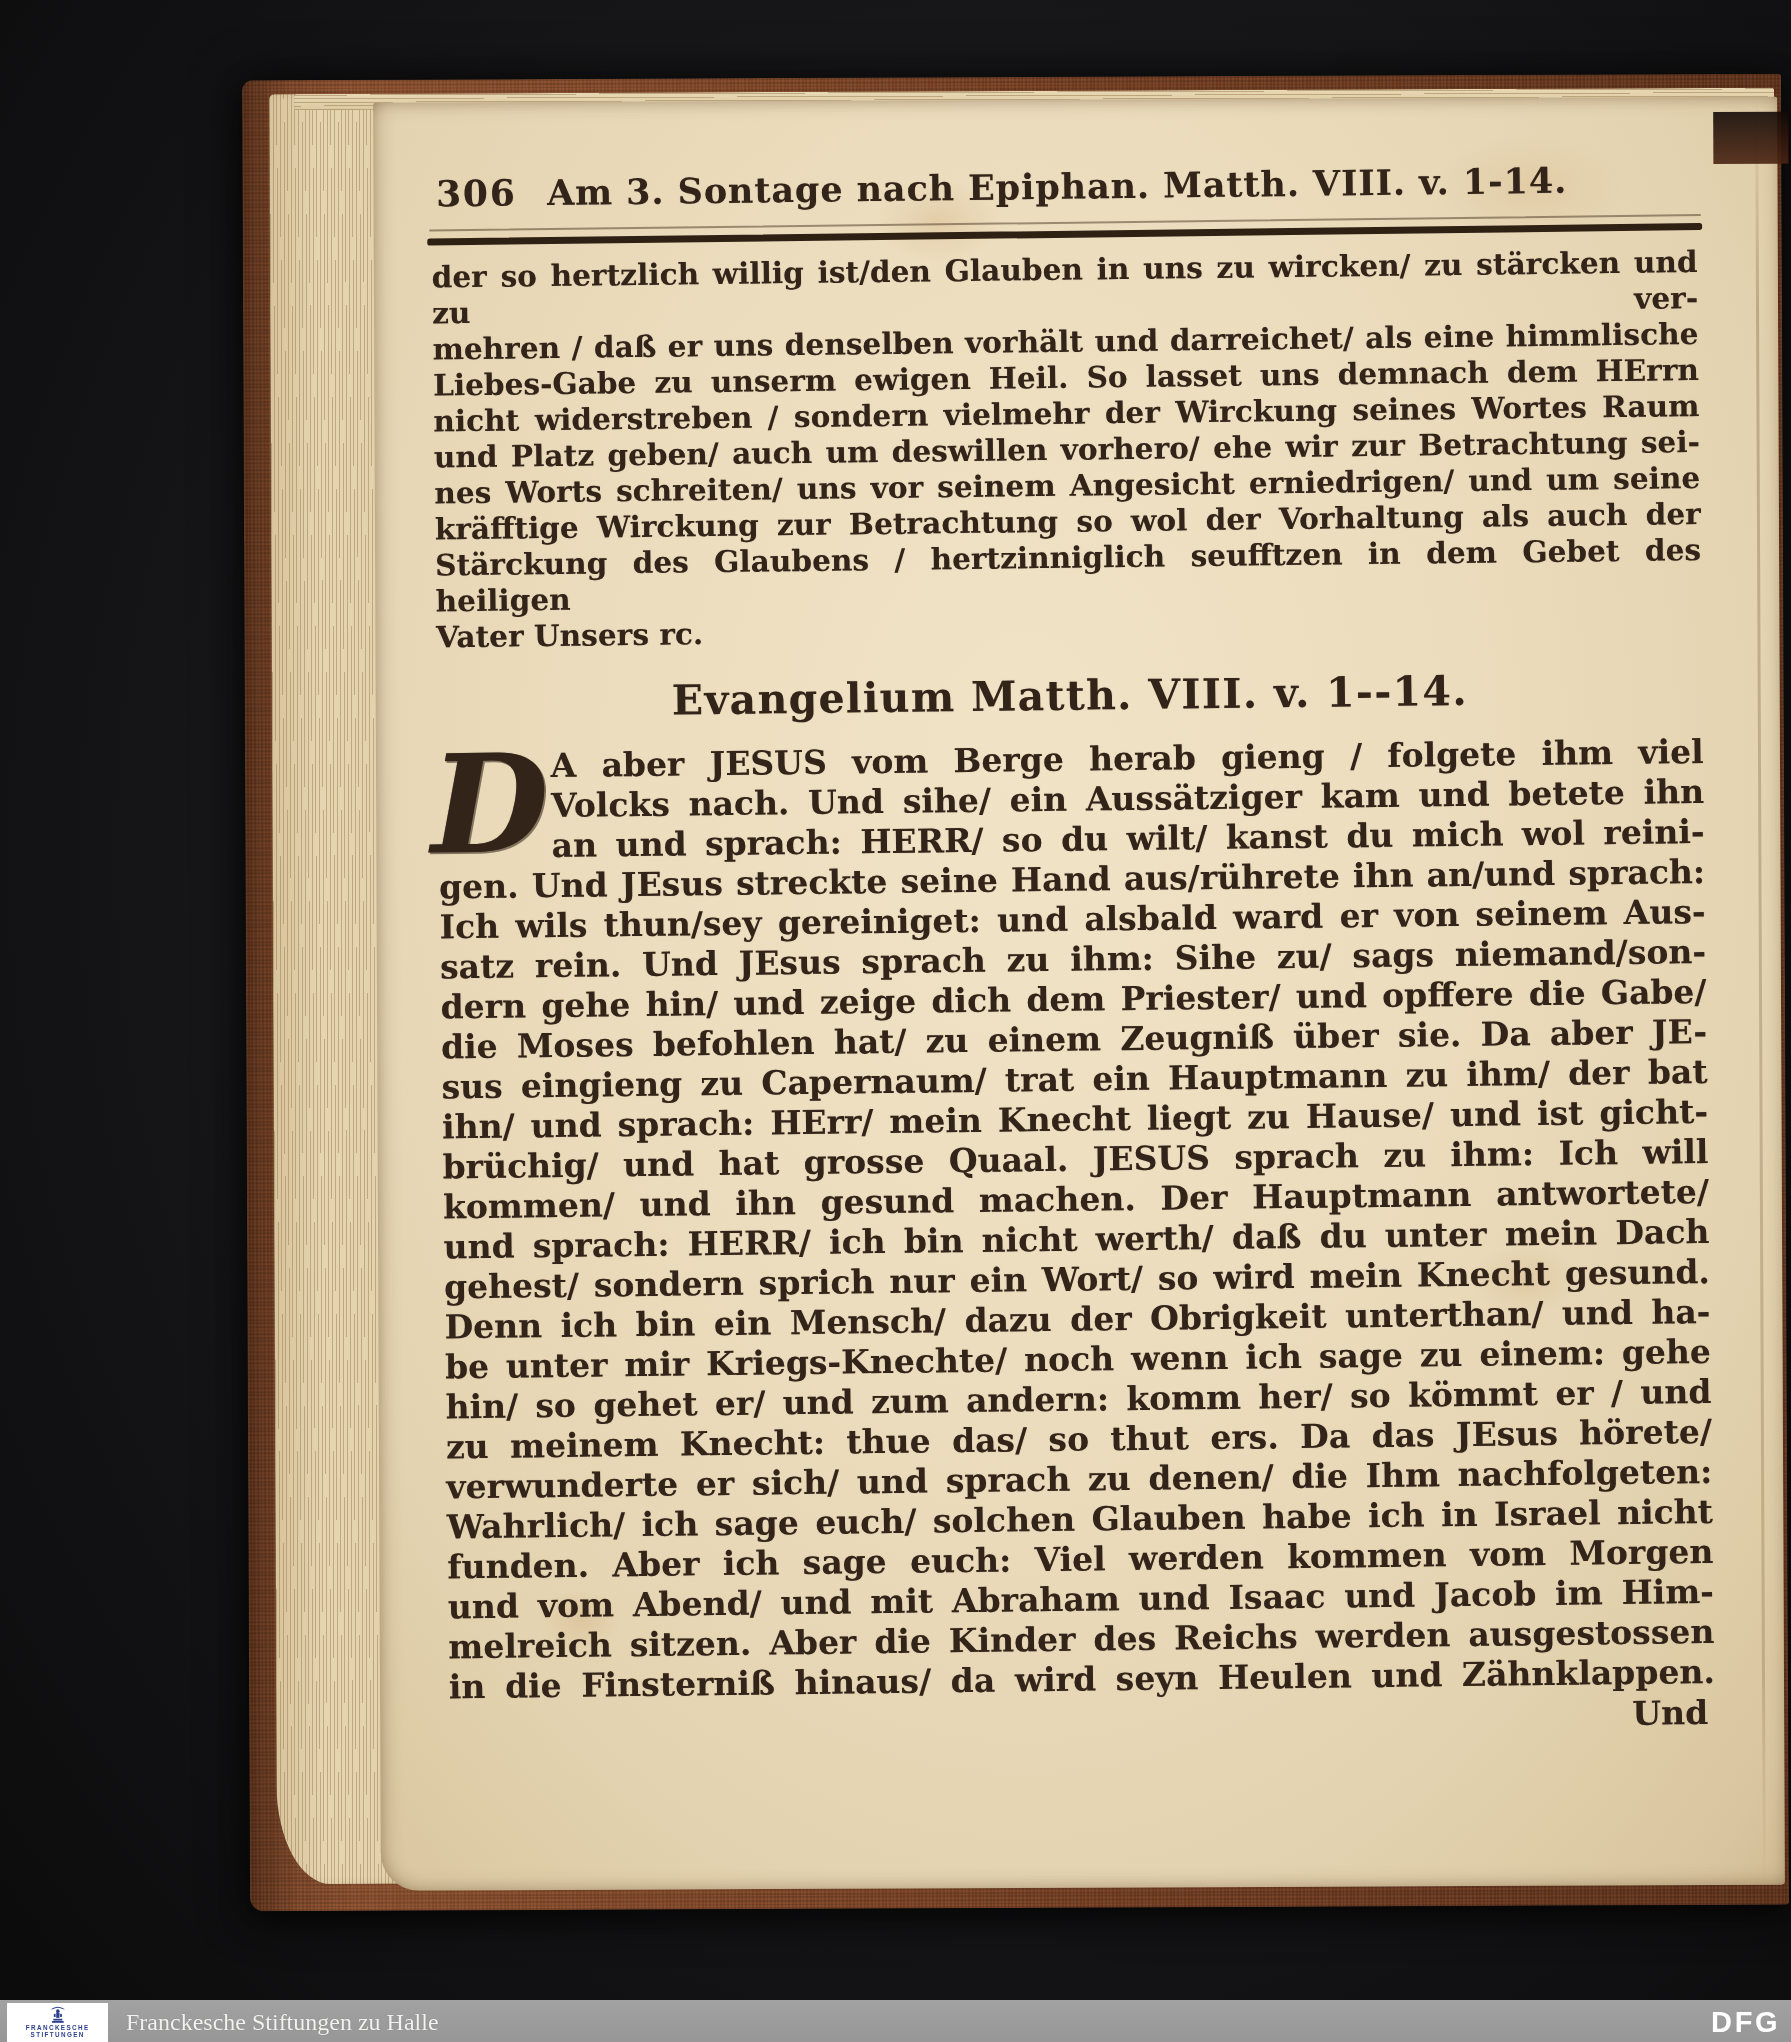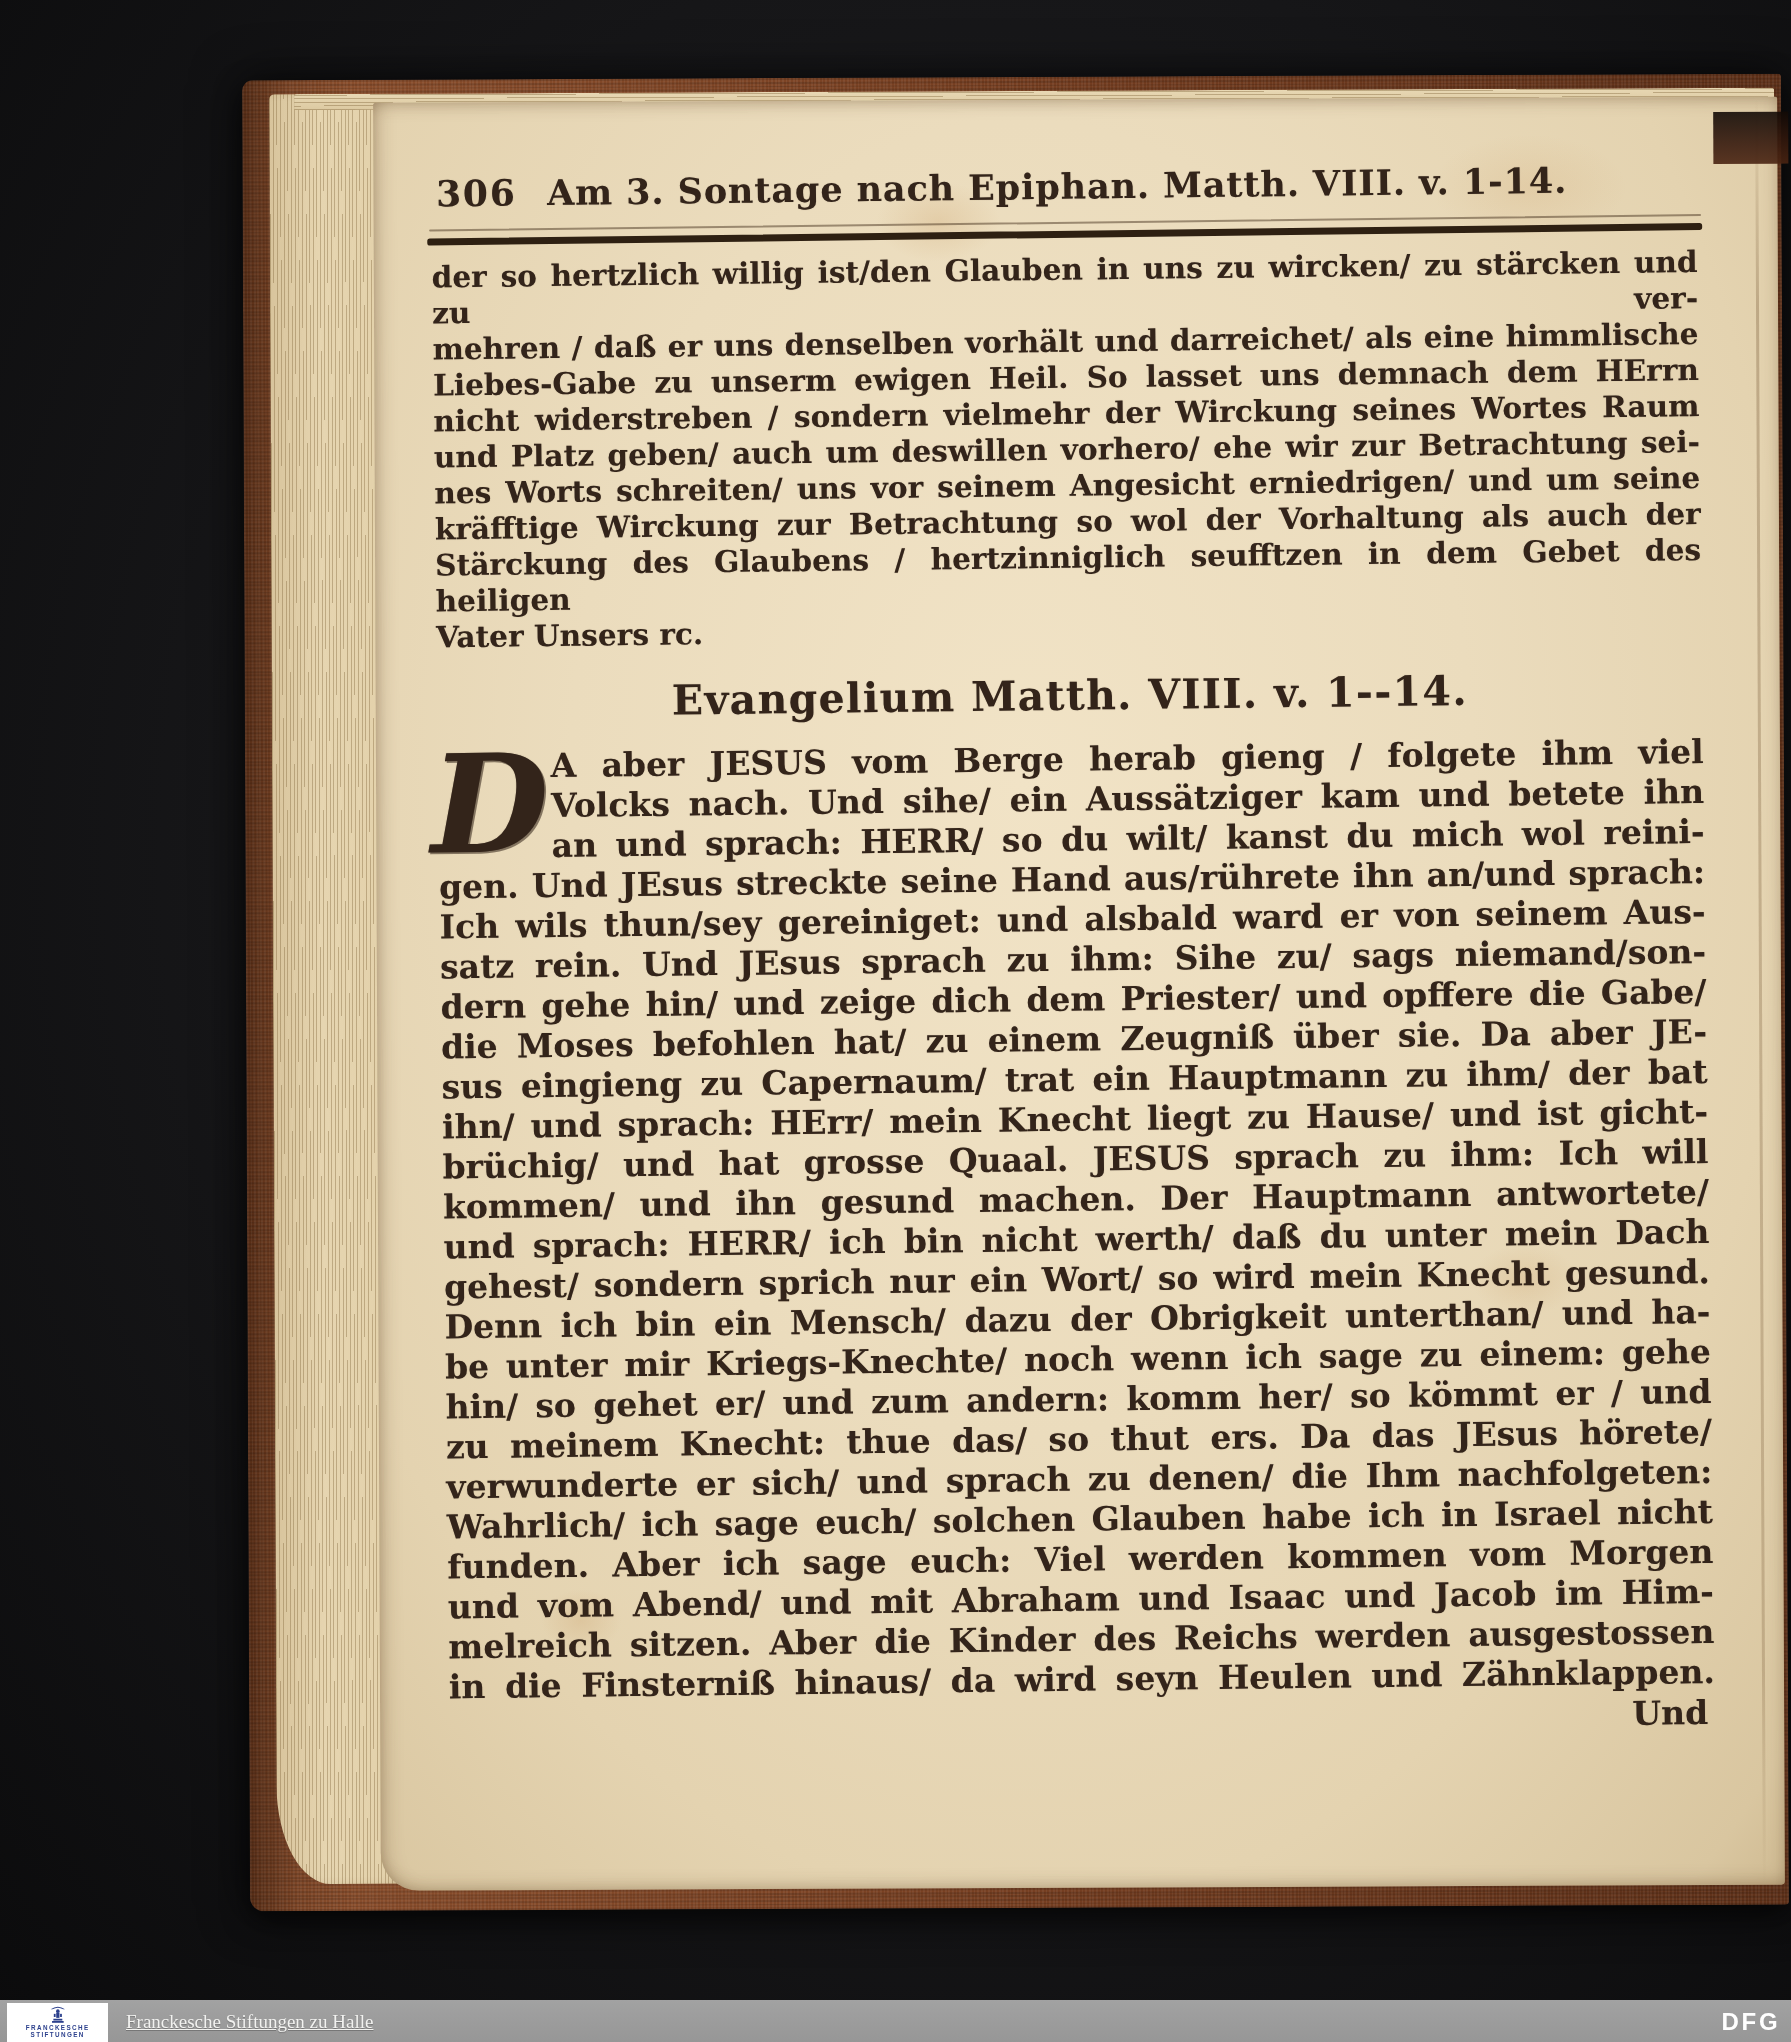--- a/index.html
+++ b/index.html
@@ -107,28 +107,27 @@
     padding-top:1.8px;box-sizing:border-box;
   }
   .logo-glyph{width:19.7px;height:19.7px;display:block;}
   .logo-text{
     font-family:"Liberation Sans", sans-serif;
     font-size:6.3px;line-height:7.2px;letter-spacing:1.4px;
     color:#2b3f8c;text-align:center;font-weight:700;
   }
   .footer-title{
     position:absolute;left:126px;top:50%;transform:translateY(-50%);
-    color:#f2f2f0;font-size:19px;font-family:"Liberation Serif", serif;
+    color:#f2f2f0;font-size:24px;font-family:"Liberation Serif", serif;
     text-shadow:0 0.9px 0.9px rgba(0,0,0,.25);
-    text-decoration:underline;
   }
   .dfg-logo{
     position:absolute;right:10.7px;top:50%;transform:translateY(-50%);
     color:#ffffff;font-family:"Liberation Sans", sans-serif;
-    font-weight:700;font-size:24px;letter-spacing:2.7px;
+    font-weight:700;font-size:29px;letter-spacing:2.7px;
   }
 </style>
 </head>
 <body>
 
 <div class="stage">
 
   <div class="book">
     <div class="cover"></div>
     <div class="fore-edge"></div>

